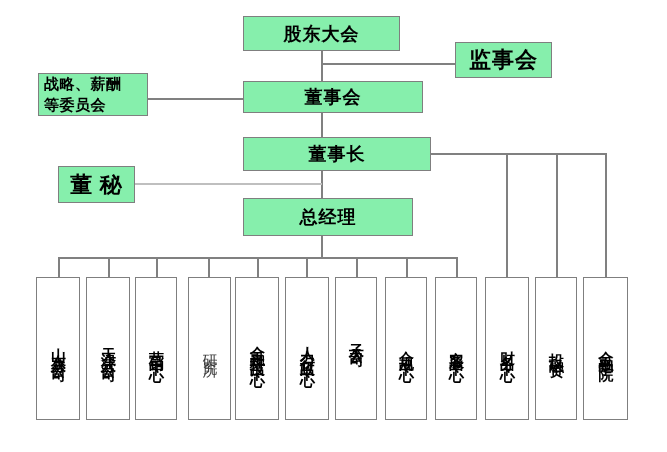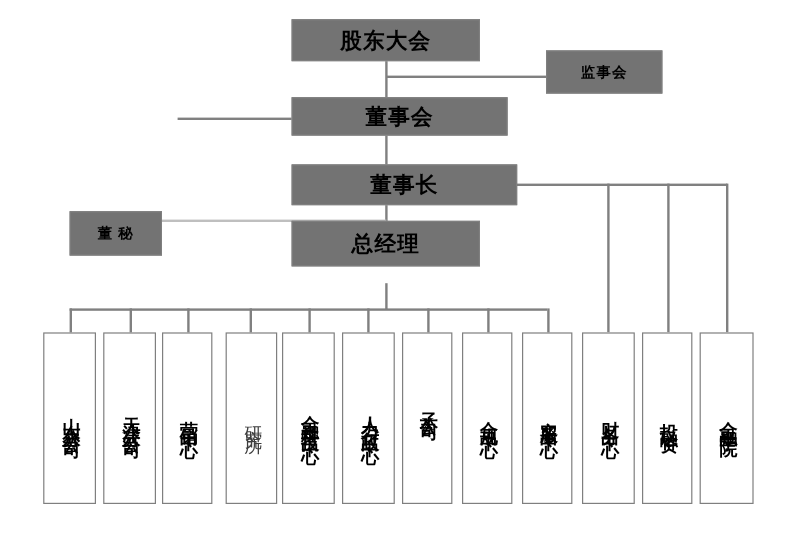--- a/index.html
+++ b/index.html
@@ -5,27 +5,27 @@
   html,body { margin:0; padding:0; background:#ffffff; }
   .canvas {
     position:relative; width:667px; height:452px; background:#ffffff;
     font-family:"Liberation Serif","DejaVu Serif",serif; overflow:hidden;
   }
   
   .ln { position:absolute; background:#808080; }
   .ln.light { background:#bfbfbf; }
   
   .node {
-    position:absolute; border:1.5px solid #7f7f7f; background:#737373;
+    position:absolute; border:1.5px solid #7f7f7f; background:#86efac;
     display:flex; align-items:center; justify-content:center;
     box-sizing:border-box; color:#000000;
   }
   .node .lbl { font-weight:bold; white-space:pre-line; }
   .mid .lbl { font-size:18px; letter-spacing:1px; }
-  .small .lbl { font-size:12px; letter-spacing:1px; }
+  .small .lbl { font-size:22px; letter-spacing:1px; }
   .committee { justify-content:flex-start; padding-left:5px; }
   .committee .lbl { font-size:15px; line-height:21px; letter-spacing:0.5px; text-align:left; }
   
   .dept {
     position:absolute; top:277px; height:143px;
     border:1.5px solid #7f7f7f; background:#ffffff;
     display:flex; align-items:center; justify-content:center;
     box-sizing:border-box;
   }
   .dept .lbl {
@@ -60,30 +60,34 @@
   <div class="ln" style="left:356px;top:257px;width:1.5px;height:21px"></div>
   <div class="ln" style="left:406px;top:257px;width:1.5px;height:21px"></div>
   <div class="ln" style="left:456px;top:257px;width:1.5px;height:21px"></div>
 
   <div class="node mid" style="left:243px;top:16px;width:157px;height:35px">
     <span class="lbl">股东大会</span>
   </div>
   <div class="node small" style="left:455px;top:42px;width:97px;height:36px">
     <span class="lbl">监事会</span>
   </div>
+  <div class="node committee" style="left:38px;top:73px;width:110px;height:43px">
+    <span class="lbl">战略、薪酬
+等委员会</span>
+  </div>
   <div class="node mid" style="left:243px;top:81px;width:180px;height:32px">
     <span class="lbl">董事会</span>
   </div>
   <div class="node mid" style="left:243px;top:137px;width:188px;height:34px">
     <span class="lbl">董事长</span>
   </div>
-  <div class="node small" style="left:58px;top:176px;width:77px;height:37px">
+  <div class="node small" style="left:58px;top:166px;width:77px;height:37px">
     <span class="lbl">董 秘</span>
   </div>
-  <div class="node mid" style="left:243px;top:184px;width:157px;height:38px">
+  <div class="node mid" style="left:243px;top:198px;width:170px;height:38px">
     <span class="lbl">总经理</span>
   </div>
 
   <div class="dept" style="left:36px;width:44px">
     <span class="lbl">山东分公司</span>
   </div>
   <div class="dept" style="left:86px;width:44px">
     <span class="lbl">天津分公司</span>
   </div>
   <div class="dept" style="left:135px;width:42px">

